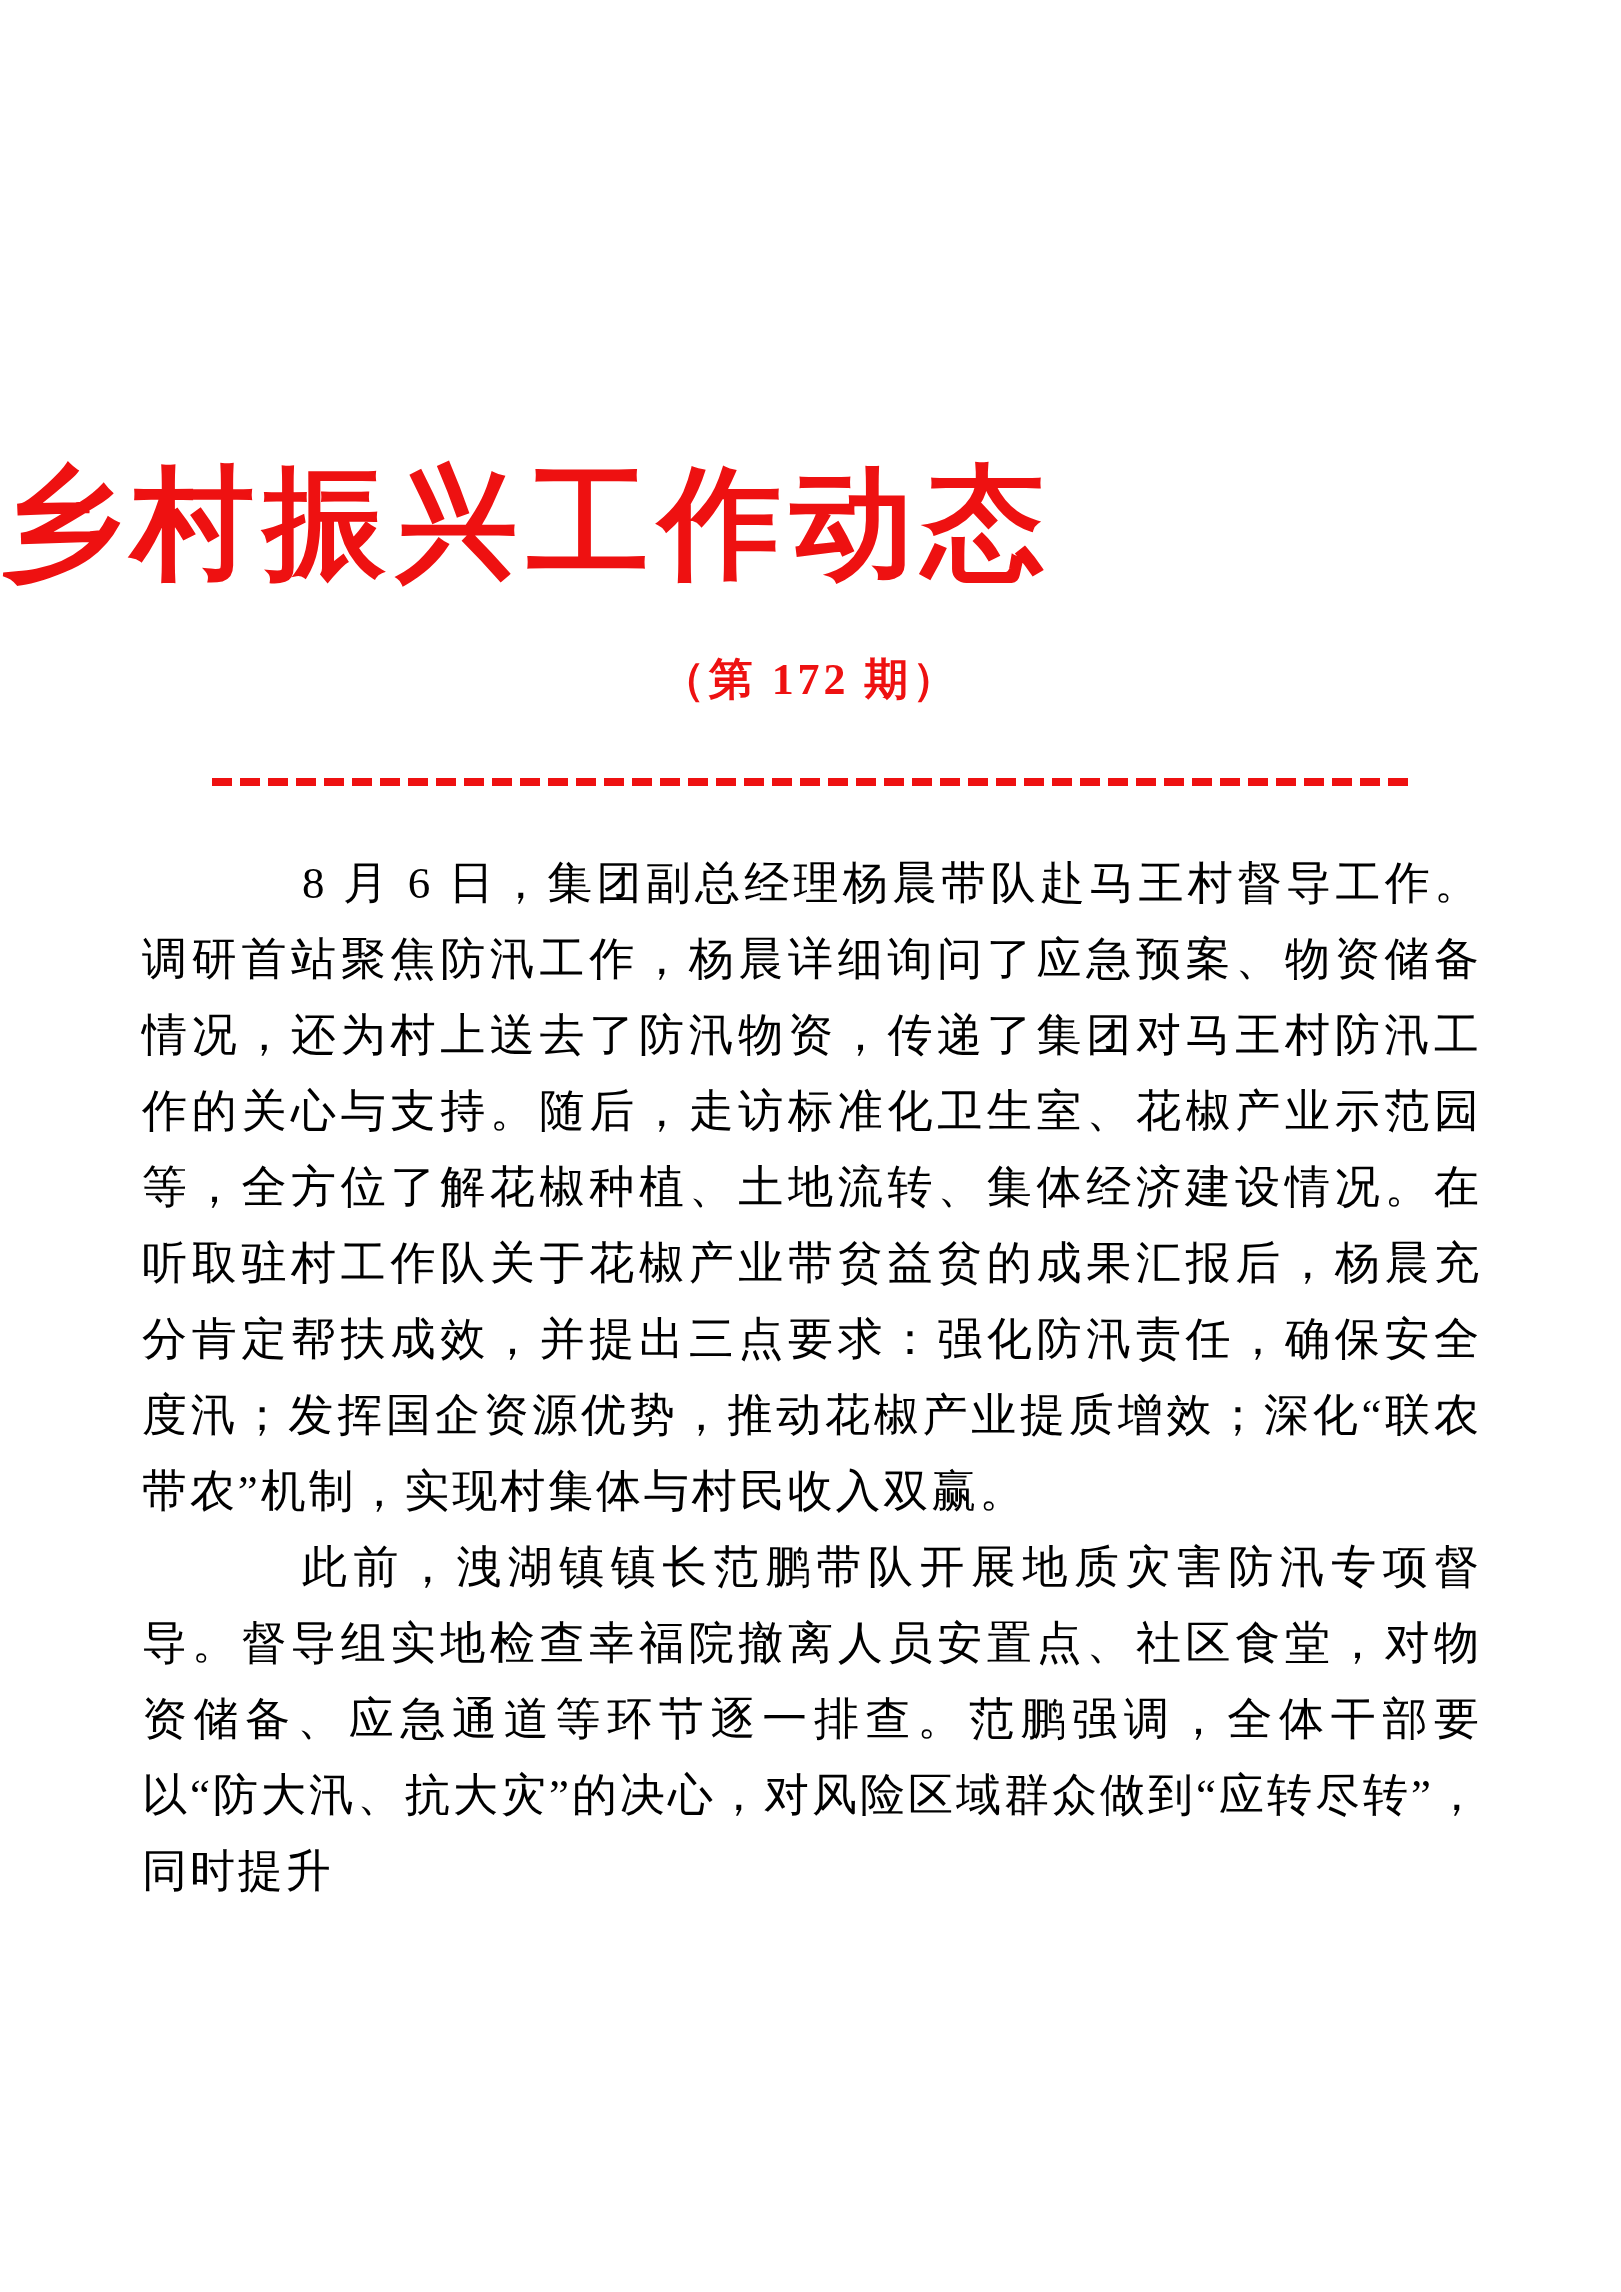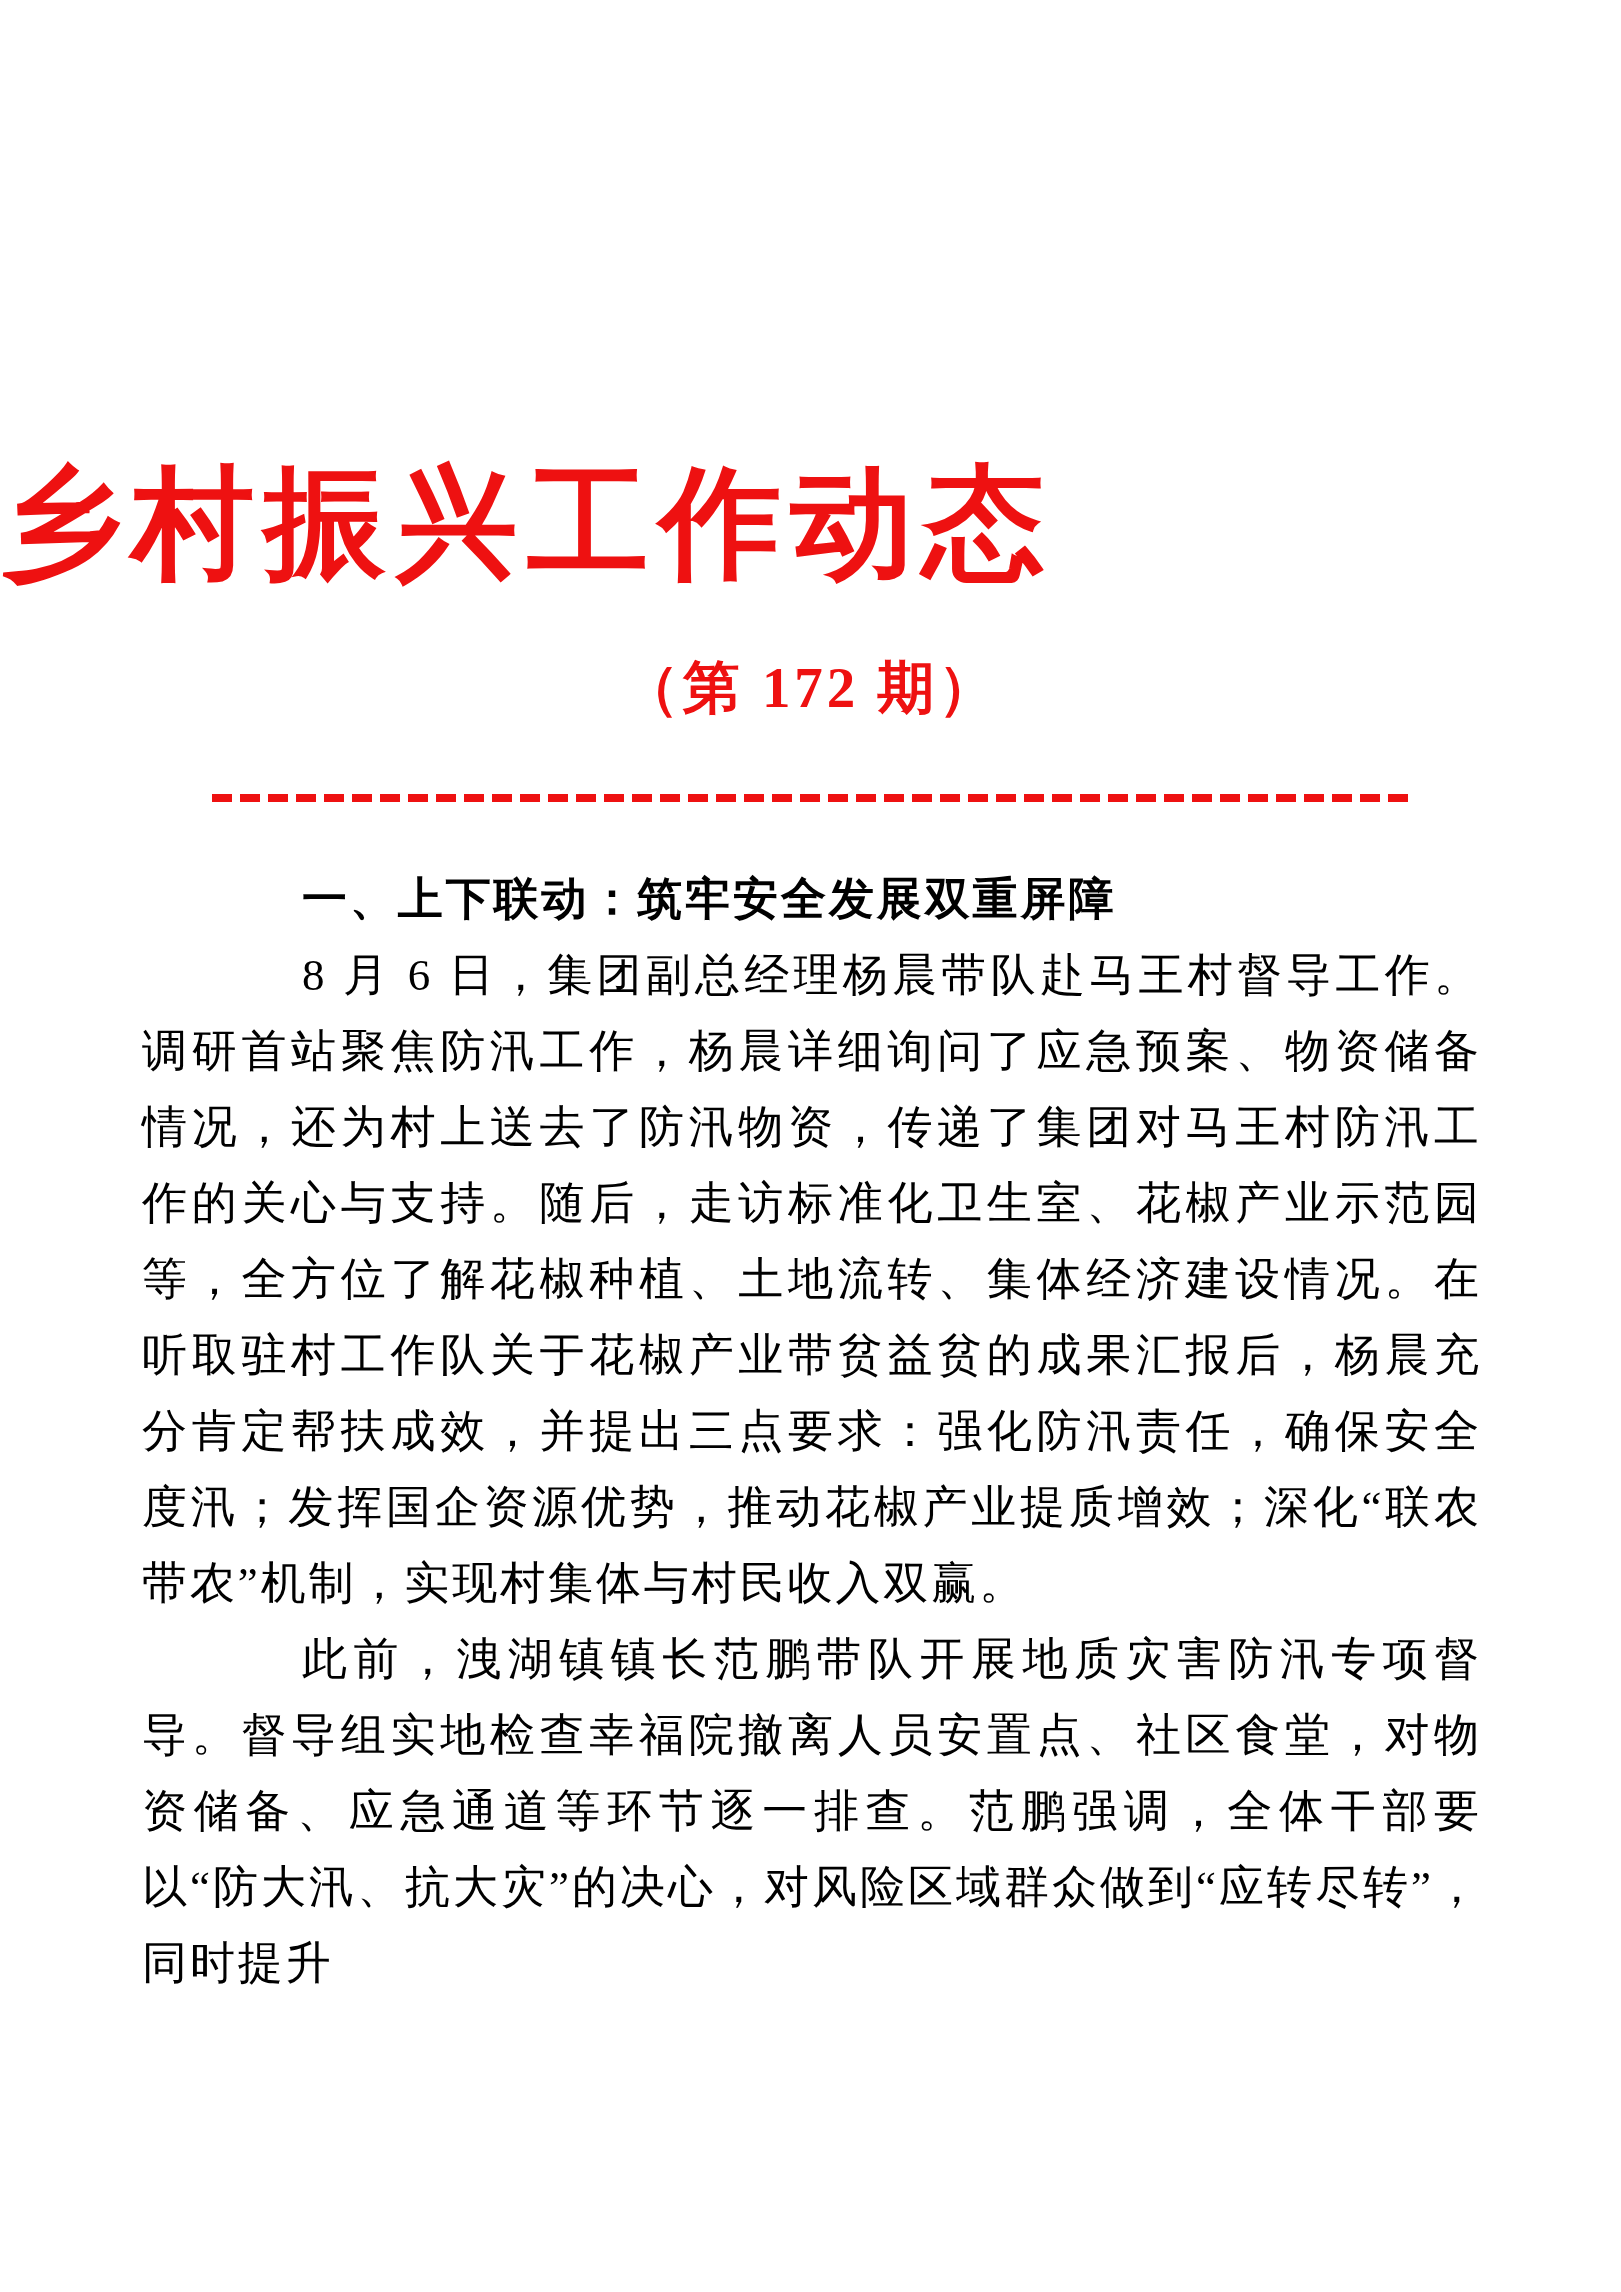--- a/index.html
+++ b/index.html
@@ -26,21 +26,21 @@
     line-height: 1.2;
     letter-spacing: 9.8px;
     white-space: nowrap;
   }
   .doc-issue {
     margin-top: 57px;
     text-align: center;
     color: var(--accent-red, #ee1111);
     font-family: "Liberation Serif", "DejaVu Serif", serif;
     font-weight: bold;
-    font-size: 57px;
+    font-size: 44px;
     line-height: 1.2;
     letter-spacing: 3.9px;
   }
   .red-dashed-separator {
     margin: 71px auto 0 auto;
     width: 1198px;
     height: 7.8px;
     background: repeating-linear-gradient(
       90deg,
       var(--accent-red, #ee1111) 0px,
@@ -81,21 +81,20 @@
 
   <h1 class="doc-title">乡村振兴工作动态</h1>
 
   <div class="doc-issue">（第 172 期）</div>
 
   <div class="red-dashed-separator"></div>
 
   <div class="body-text">
 
 
-    <h2 class="section-heading">一、上下联动：筑牢安全发展双重屏障</h2>
 
     <p>8 月 6 日，集团副总经理杨晨带队赴马王村督导工作。调研首站聚焦防汛工作，杨晨详细询问了应急预案、物资储备情况，还为村上送去了防汛物资，传递了集团对马王村防汛工作的关心与支持。随后，走访标准化卫生室、花椒产业示范园等，全方位了解花椒种植、土地流转、集体经济建设情况。在听取驻村工作队关于花椒产业带贫益贫的成果汇报后，杨晨充分肯定帮扶成效，并提出三点要求：强化防汛责任，确保安全度汛；发挥国企资源优势，推动花椒产业提质增效；深化“联农带农”机制，实现村集体与村民收入双赢。</p>
 
     <p>此前，洩湖镇镇长范鹏带队开展地质灾害防汛专项督导。督导组实地检查幸福院撤离人员安置点、社区食堂，对物资储备、应急通道等环节逐一排查。范鹏强调，全体干部要以“防大汛、抗大灾”的决心，对风险区域群众做到“应转尽转”，同时提升</p>
 
   </div>
 
 </div>
 
 

